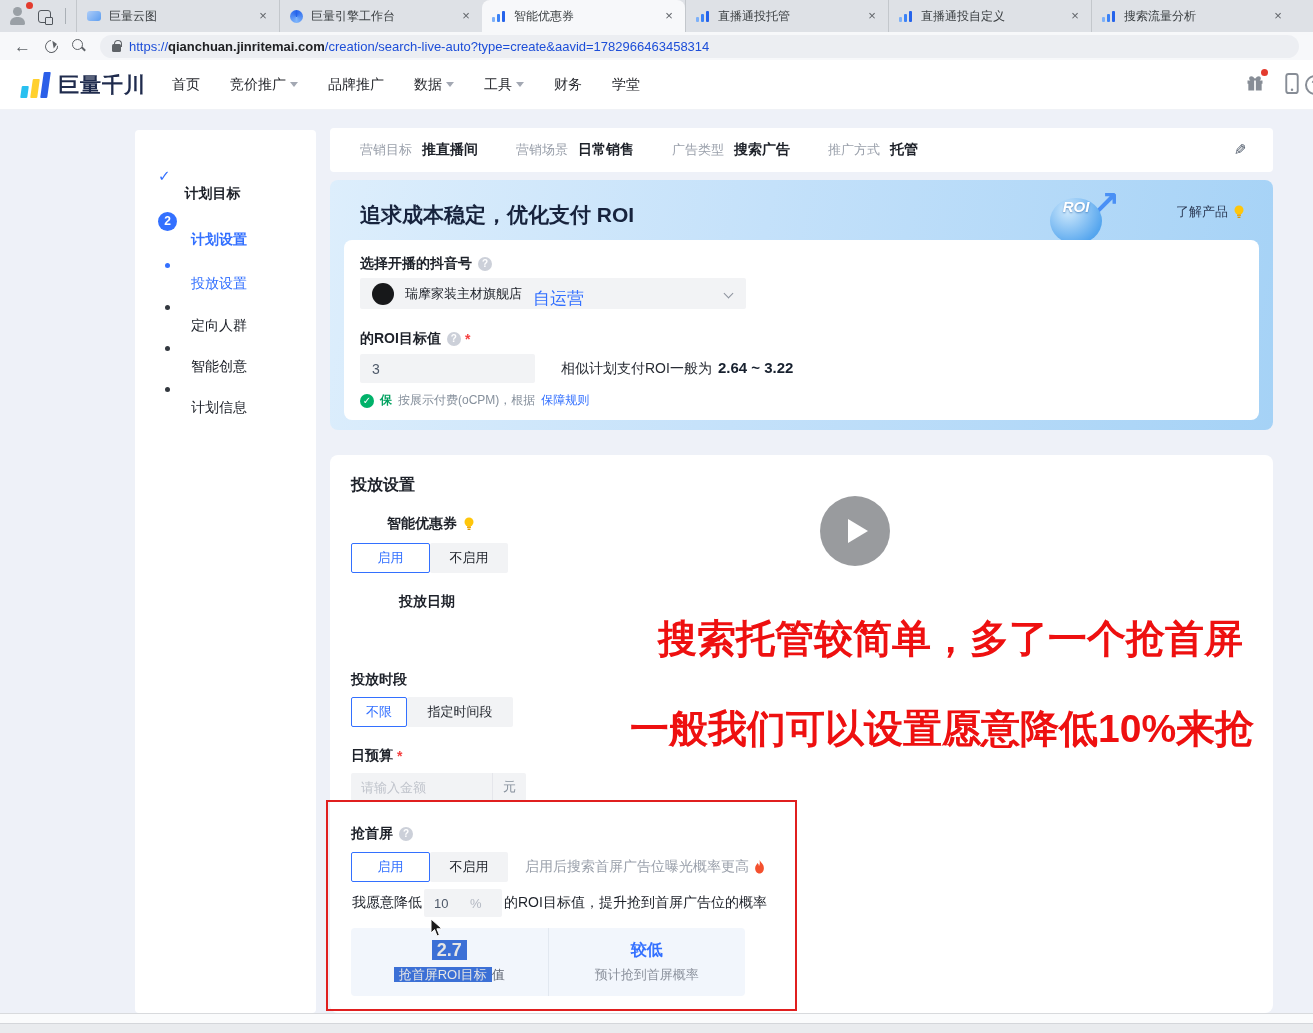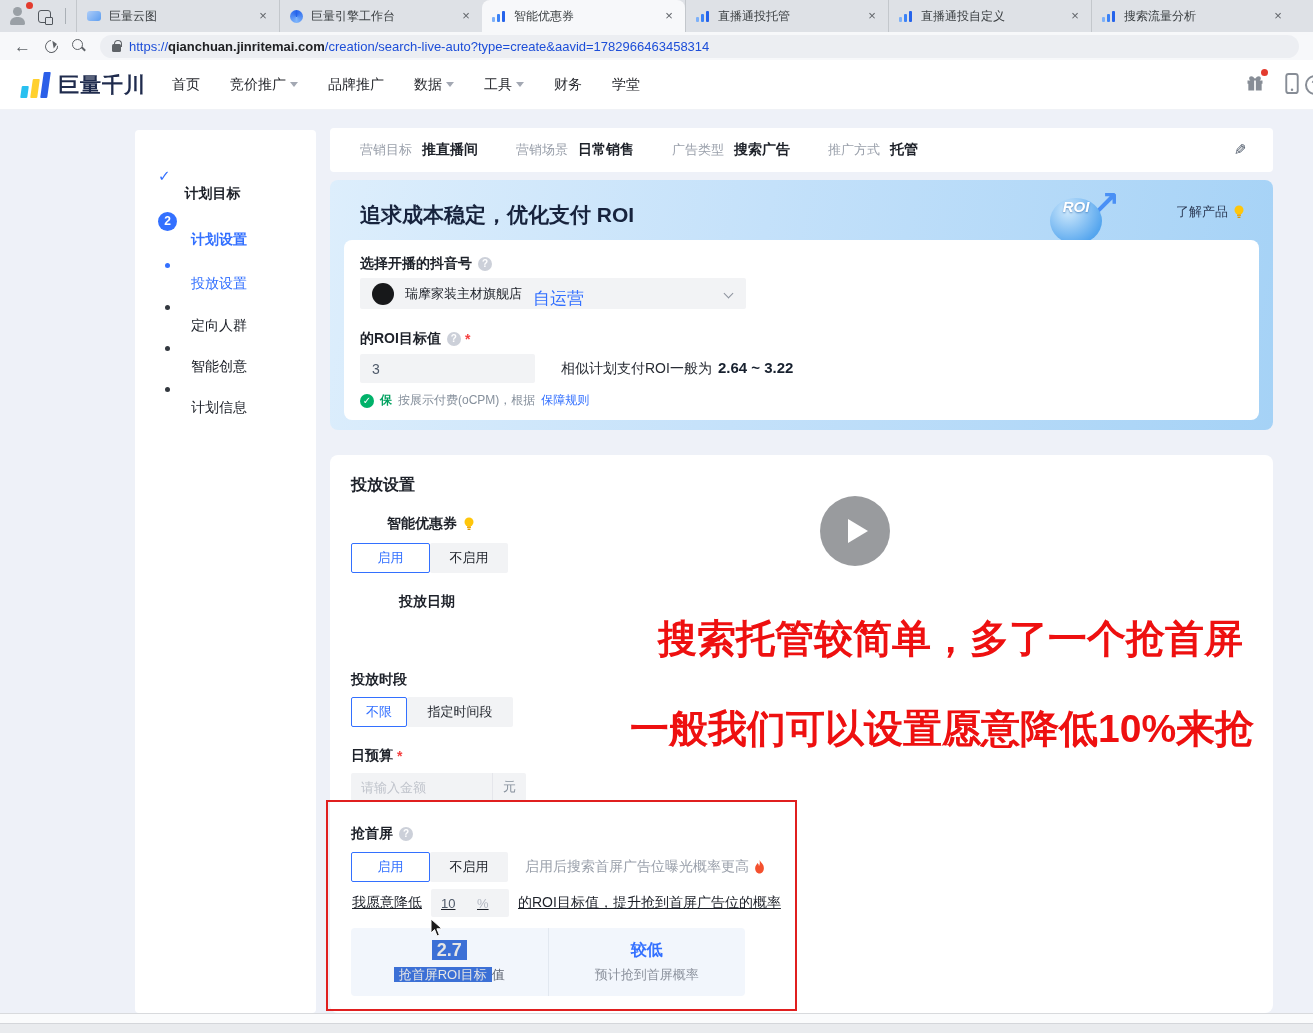--- a/index.html
+++ b/index.html
@@ -115,21 +115,21 @@
   .abs{position:absolute;}
   .tg-row{display:flex;}
   .tg{height:30px;display:inline-flex;align-items:center;justify-content:center;font-size:13px;border-radius:2px;}
   .tg-on{background:#fff;border:1px solid #3370ff;color:#3370ff;}
   .tg-off{background:#f2f3f5;color:#1d2129;}
   .tg-hint{display:flex;align-items:center;gap:5px;margin-left:17px;font-size:14px;color:#9aa0ab;}
   .budget-box{display:flex;align-items:center;width:175px;height:28px;background:#f2f3f5;border-radius:2px;}
   .budget-input{flex:1;width:120px;height:28px;background:transparent;border:none;outline:none;font-size:13px;color:#4e5969;padding:0 10px;font-family:inherit;}
   .budget-input::placeholder{color:#c0c4cc;}
   .budget-unit{font-size:13px;color:#86909c;padding:0 10px;border-left:1px solid #e5e6eb;line-height:28px;}
-  .reduce-row{display:flex;align-items:center;gap:9px;font-size:14px;color:#1d2129;text-decoration:underline;}
+  .reduce-row{display:flex;align-items:center;gap:2px;font-size:14px;color:#1d2129;}
   .mini-input{display:flex;align-items:center;width:78px;height:28px;background:#f2f3f5;border-radius:2px;}
   .mini-input input{width:46px;height:28px;background:transparent;border:none;outline:none;font-size:13px;color:#4e5969;padding:0 10px;font-family:inherit;}
   .mini-unit{font-size:13px;color:#b3b8c2;}
   .stat-box{display:flex;width:394px;height:68px;background:#f2f6fc;border-radius:4px;}
   .stat-col{flex:1;display:flex;flex-direction:column;align-items:center;justify-content:center;gap:5px;}
   .stat-col.first{border-right:1px solid #e2e8f0;}
   .stat-value{font-size:18px;font-weight:700;color:#1d2129;}
   .hl{background:#3c70d6;color:#e5e5e5;padding:0 5px;}
   .stat-label{font-size:13px;color:#5f6673;}
   .stat-value.blue{color:#3370ff;font-size:16px;}

